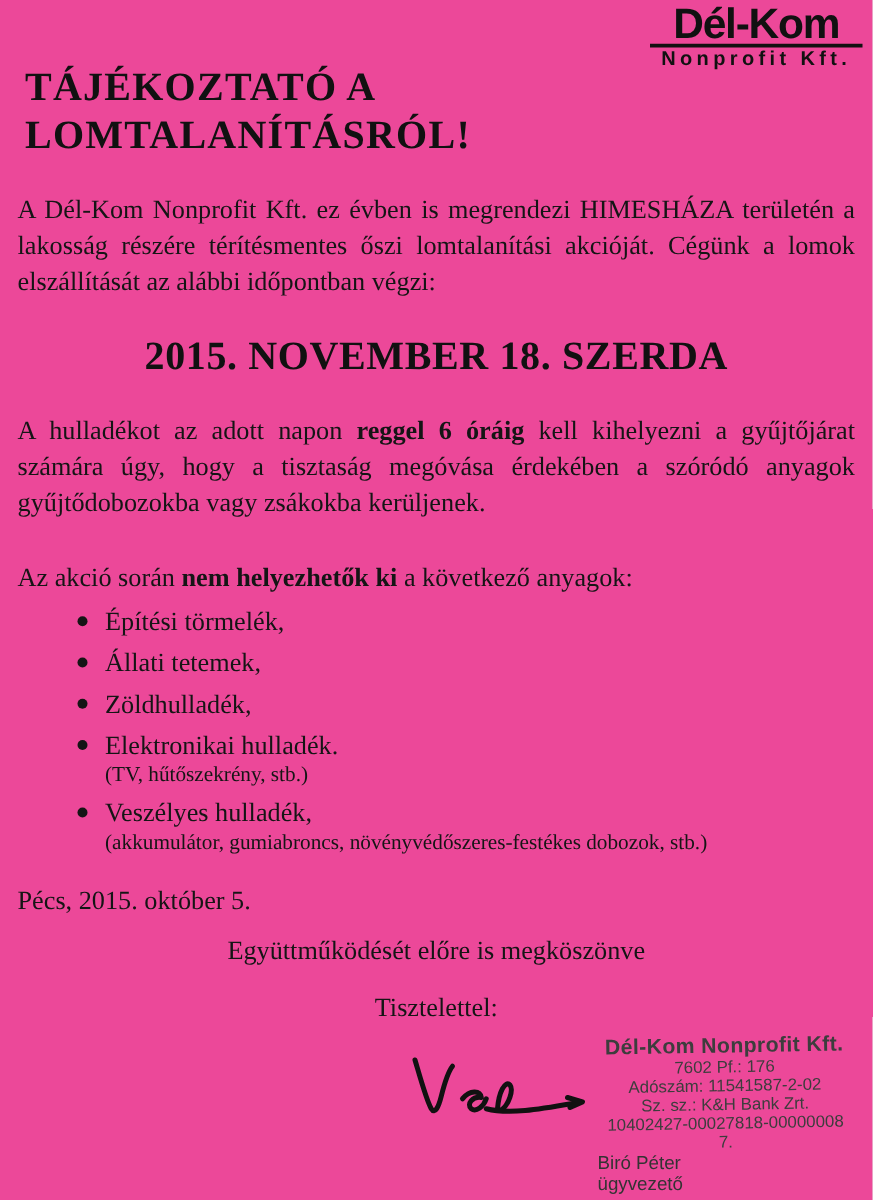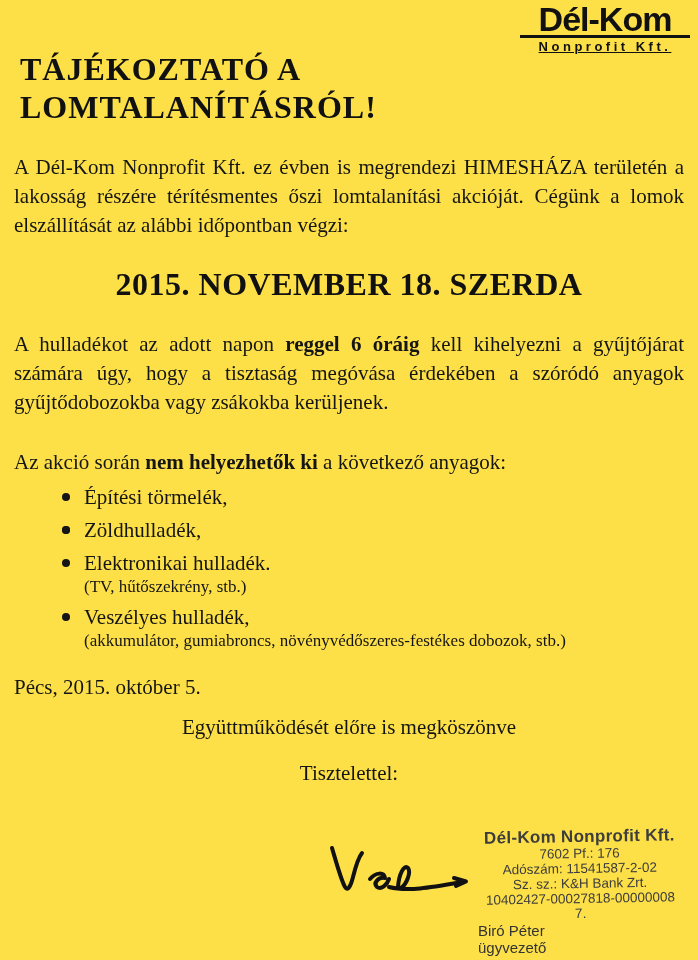--- a/index.html
+++ b/index.html
@@ -1,42 +1,42 @@
 <!DOCTYPE html>
 <html lang="hu"><head>
 <meta charset="utf-8">
 <style>
   html,body{margin:0;padding:0;background:#e8e8e8;}
   .page{
     position:relative;
     width:698px;height:960px;
     margin:0 auto;
-    background:#fde047;
+    background:#ec4899;
     font-family:"Liberation Serif", serif;
     color:#151515;
     overflow:hidden;
     box-sizing:border-box;
   }
   
   .logo{
     position:absolute;top:4px;right:8px;
     text-align:center;
     font-family:"Liberation Sans", sans-serif;
     color:#111;
     width:170px;
   }
   .logo-name{
     font-size:34px;font-weight:700;letter-spacing:-1px;
     line-height:30px;
     border-bottom:3px solid #111;
     padding-bottom:1px;
   }
   .logo-sub{
-    font-size:13px;font-weight:700;letter-spacing:3.5px;
-    margin-top:1px;white-space:nowrap;text-decoration:underline;
+    font-size:16px;font-weight:700;letter-spacing:3.5px;
+    margin-top:1px;white-space:nowrap;
   }
   
   .doc-title{
     margin:50px 20px 0 20px;
     text-align:left;
     font-size:32px;font-weight:700;
     line-height:38px;letter-spacing:1px;
     color:#111;
   }
   .date-heading{
@@ -131,20 +131,21 @@
 
   <p class="para-intro"><span>Az akció során </span><span class="emph-underline">nem helyezhetők ki</span><span> a következő anyagok:</span></p>
 
   <ul class="bullets">
     <li>
       <span class="dot"></span>
       <span>Építési törmelék,</span>
     </li>
     <li>
       <span class="dot"></span>
+      <span>Állati tetemek,</span>
     </li>
     <li>
       <span class="dot"></span>
       <span>Zöldhulladék,</span>
     </li>
     <li>
       <span class="dot"></span>
       <span>Elektronikai hulladék.</span>
       <span class="bullet-note">(TV, hűtőszekrény, stb.)</span>
     </li>

